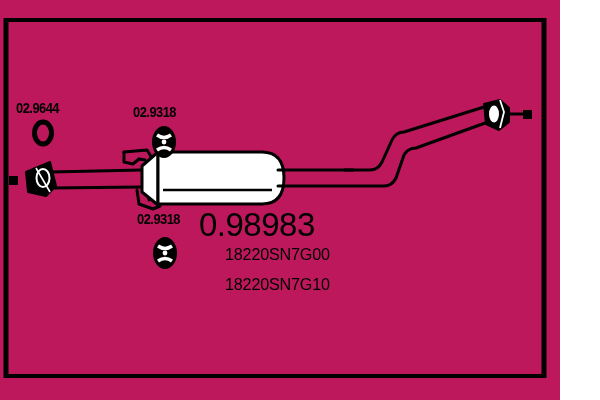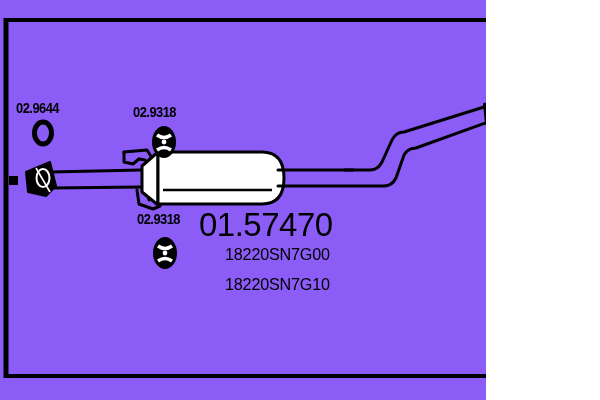--- a/index.html
+++ b/index.html
@@ -2,23 +2,23 @@
 <html><head>
 <meta charset="utf-8">
 <style>
   html, body {
     margin: 0;
     padding: 0;
     background: #ffffff;
   }
   #canvas {
     position: relative;
-    width: 486px;
+    width: 560px;
     height: 400px;
-    background: #8b5cf6;
+    background: #be185d;
     overflow: hidden;
     font-family: "Liberation Sans", sans-serif;
   }
   #drawing {
     position: absolute;
     left: 0;
     top: 0;
     width: 600px;
     height: 400px;
   }
@@ -151,19 +151,19 @@
     </g>
 
   </svg>
 
   <div class="txt acc-label" style="left:16px; top:100px;">02.9644</div>
 
   <div class="txt acc-label" style="left:133px; top:104px;">02.9318</div>
 
   <div class="txt acc-label" style="left:137px; top:211px;">02.9318</div>
 
-  <div class="txt part-main" style="left:199px; top:208px;">01.57470</div>
+  <div class="txt part-main" style="left:199px; top:208px;">0.98983</div>
 
   <div class="txt oem" style="left:225px; top:246px;">18220SN7G00</div>
 
   <div class="txt oem" style="left:225px; top:276px;">18220SN7G10</div>
 
 </div>
 
 </body></html>

